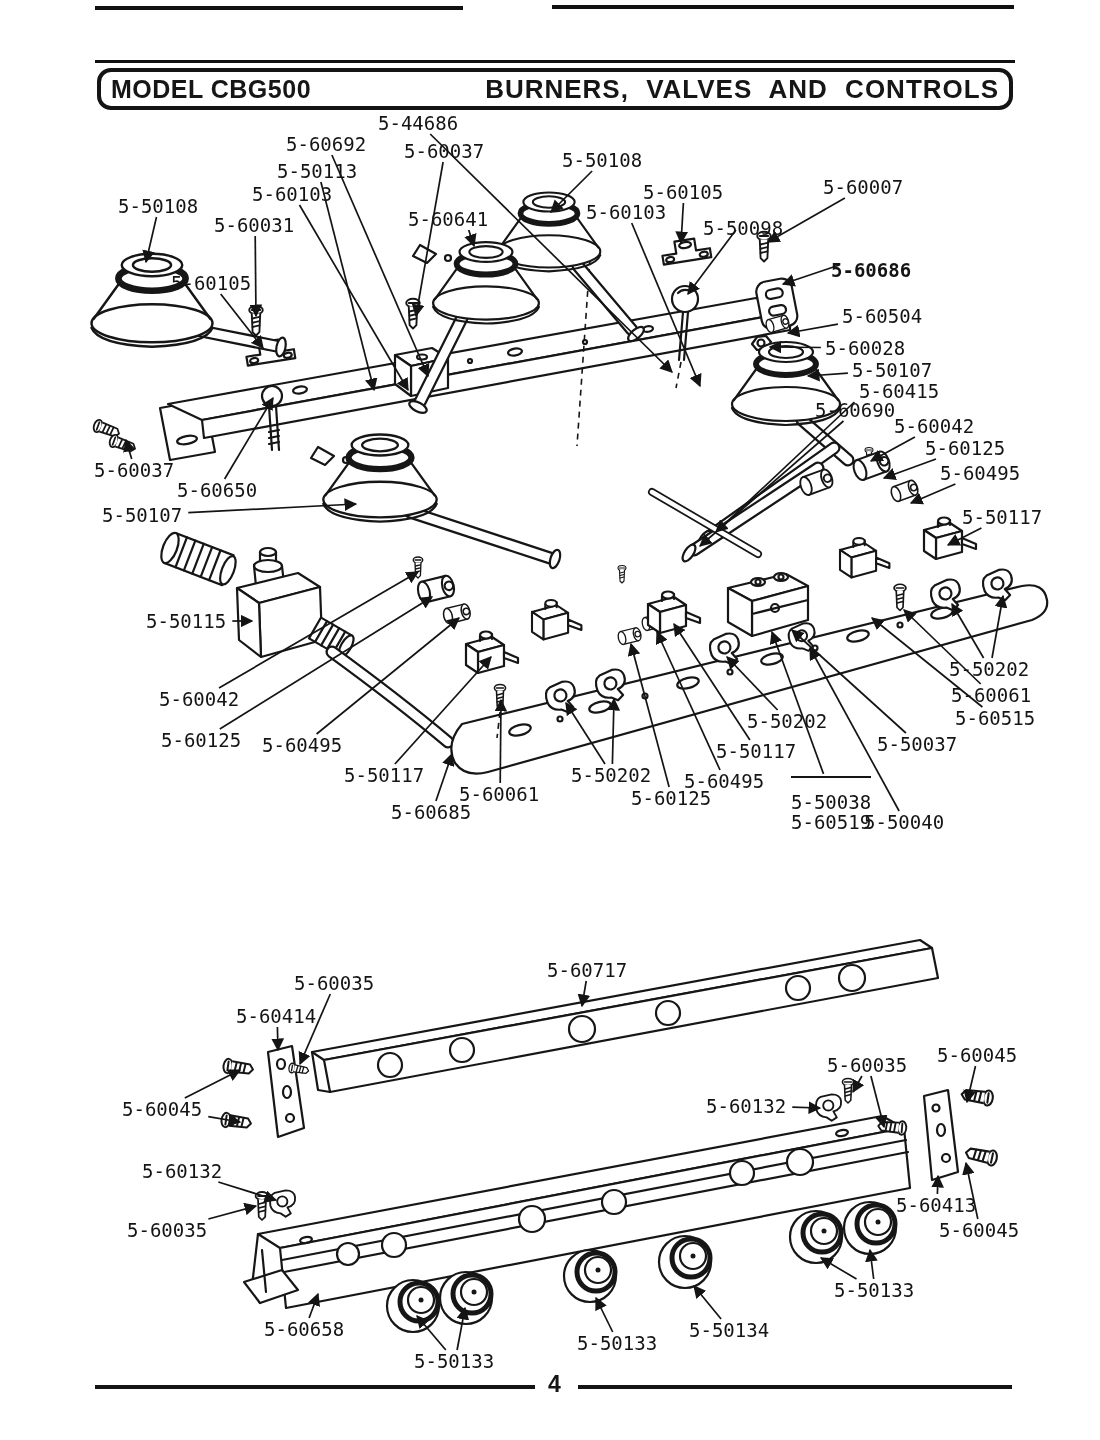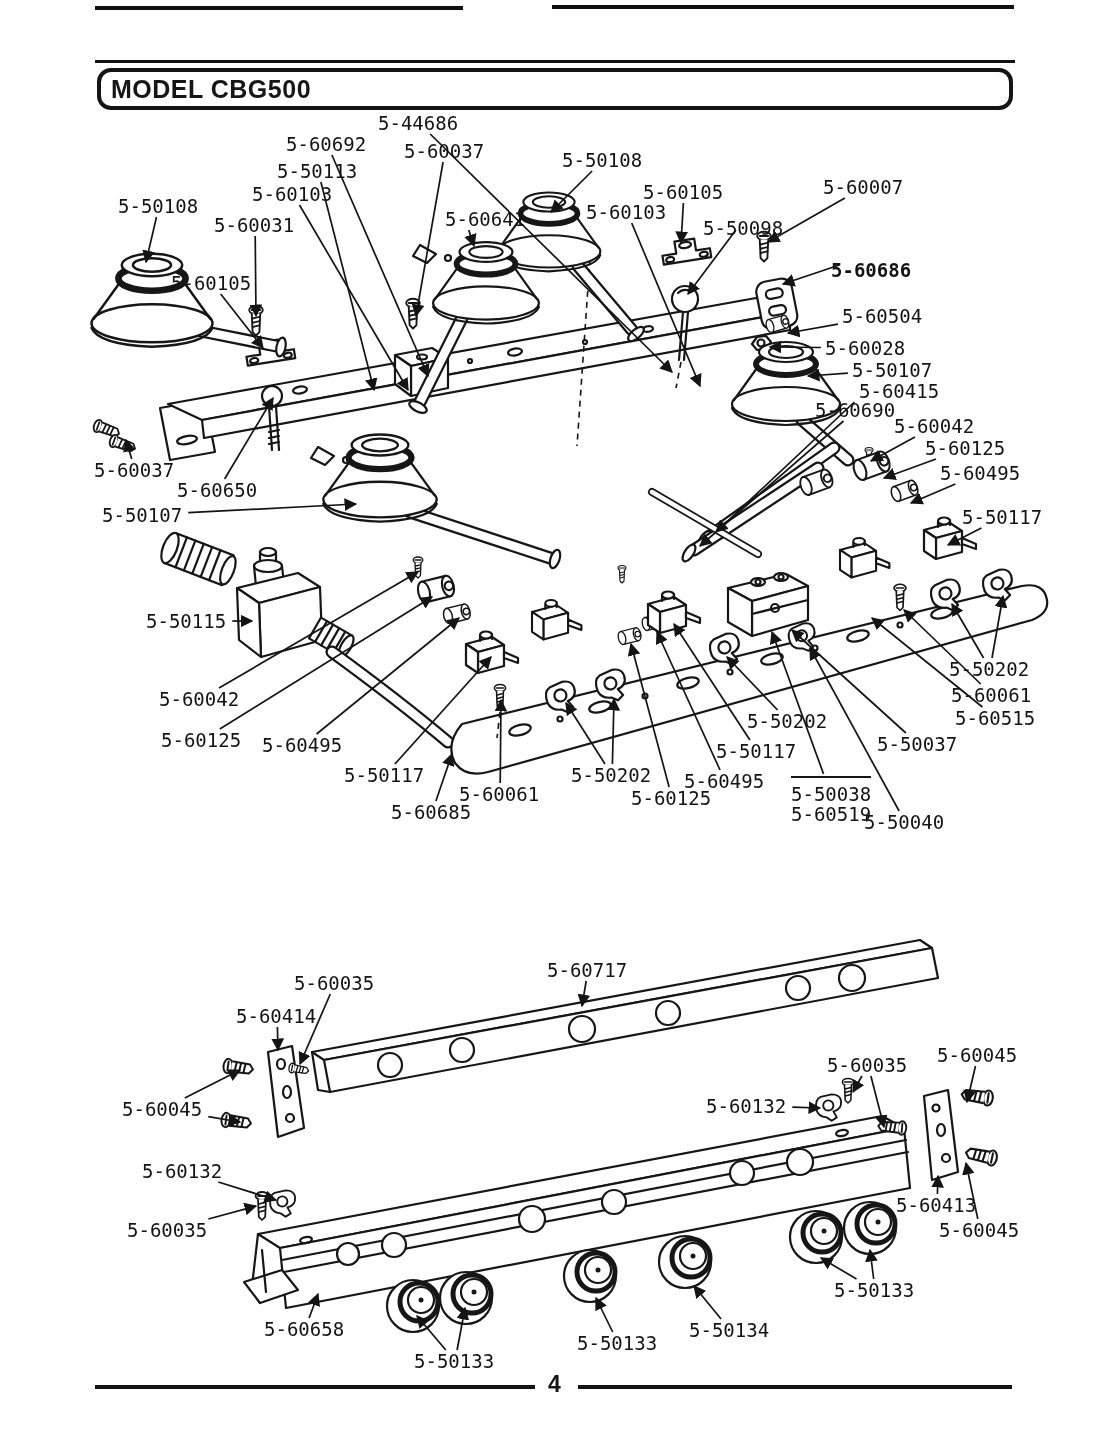--- a/index.html
+++ b/index.html
@@ -7,21 +7,21 @@
         font-family:"DejaVu Sans Mono",monospace;color:#161616;}
   .scanline{position:absolute;background:#111;}
   .header-box{position:absolute;left:97px;top:68px;width:916px;height:42px;border:4px solid #141414;
         border-radius:14px;box-sizing:border-box;display:flex;align-items:center;justify-content:space-between;
         padding:0 10px;font-family:"Liberation Sans",sans-serif;font-weight:bold;background:#fff;z-index:5;}
   .header-box .model{font-size:25px;letter-spacing:.5px;}
   .header-box .title{font-size:26px;letter-spacing:1px;word-spacing:9px;}
   #art{position:absolute;left:0;top:0;z-index:1;}
   #labels{position:absolute;left:0;top:0;width:1100px;height:1440px;z-index:3;pointer-events:none;}
   .part-label{position:absolute;font:19px/20px "DejaVu Sans Mono",monospace;color:#141414;white-space:nowrap;}
-  .part-label.overline{border-top:2.5px solid #141414;padding-top:6px;}
+  .part-label.overline{border-top:2.5px solid #141414;padding-top:14px;}
   .footer-rule{position:absolute;height:4px;background:#141414;}
   .page-number{position:absolute;font-family:"Liberation Sans",sans-serif;font-weight:bold;font-size:23px;}
   
   .ln{fill:none;stroke:#161616;stroke-width:2.2;stroke-linecap:round;stroke-linejoin:round;}
   .fw{fill:#ffffff;stroke:#161616;stroke-width:2.2;stroke-linejoin:round;}
   .lnd{fill:none;stroke:#161616;stroke-width:1.6;stroke-dasharray:6 5;}
   .tubeo{fill:none;stroke:#161616;stroke-width:13;stroke-linecap:round;}
   .tubei{fill:none;stroke:#ffffff;stroke-width:8.5;stroke-linecap:round;}
   .tubeo2{fill:none;stroke:#161616;stroke-width:8;stroke-linecap:round;}
   .tubei2{fill:none;stroke:#ffffff;stroke-width:4.5;stroke-linecap:round;}
@@ -31,20 +31,21 @@
 <body>
 
 <div class="page">
 
   <div class="scanline" style="left:95px;top:6px;width:368px;height:4px;"></div>
   <div class="scanline" style="left:552px;top:5px;width:462px;height:4px;"></div>
   <div class="scanline" style="left:95px;top:60px;width:920px;height:3px;"></div>
 
   <div class="header-box">
     <span class="model">MODEL CBG500</span>
+    <span class="title">BURNERS, VALVES AND CONTROLS</span>
   </div>
 
   <svg id="art" width="1100" height="1440" viewBox="0 0 1100 1440">
     <defs>
       <marker id="arr" viewBox="0 0 10 10" refX="9" refY="5" markerWidth="7.5" markerHeight="7.5" orient="auto-start-reverse">
         <path d="M0,0 L10,5 L0,10 z" fill="#141414"></path>
       </marker>
       <g id="burnercap">
         <ellipse class="fw" cx="0" cy="52" rx="54" ry="17"></ellipse>
         <path class="ln" d="M-54,56 Q-48,71 0,73 Q48,71 54,56"></path>
@@ -428,21 +429,21 @@
       </div>
       <div class="part-label" style="left: 586px; top: 202px;">
         <div>5-60103</div>
       </div>
       <div class="part-label" style="left: 703px; top: 218px;">
         <div>5-50098</div>
       </div>
       <div class="part-label" style="left: 214px; top: 215px;">
         <div>5-60031</div>
       </div>
-      <div class="part-label" style="left: 445px; top: 209px;">
+      <div class="part-label" style="left: 408px; top: 209px;">
         <div>5-60641</div>
       </div>
       <div class="part-label" style="left: 831px; top: 260px; font-weight: bold;">
         <div>5-60686</div>
       </div>
       <div class="part-label" style="left: 171px; top: 273px;">
         <div>5-60105</div>
       </div>
       <div class="part-label" style="left: 842px; top: 306px;">
         <div>5-60504</div>

